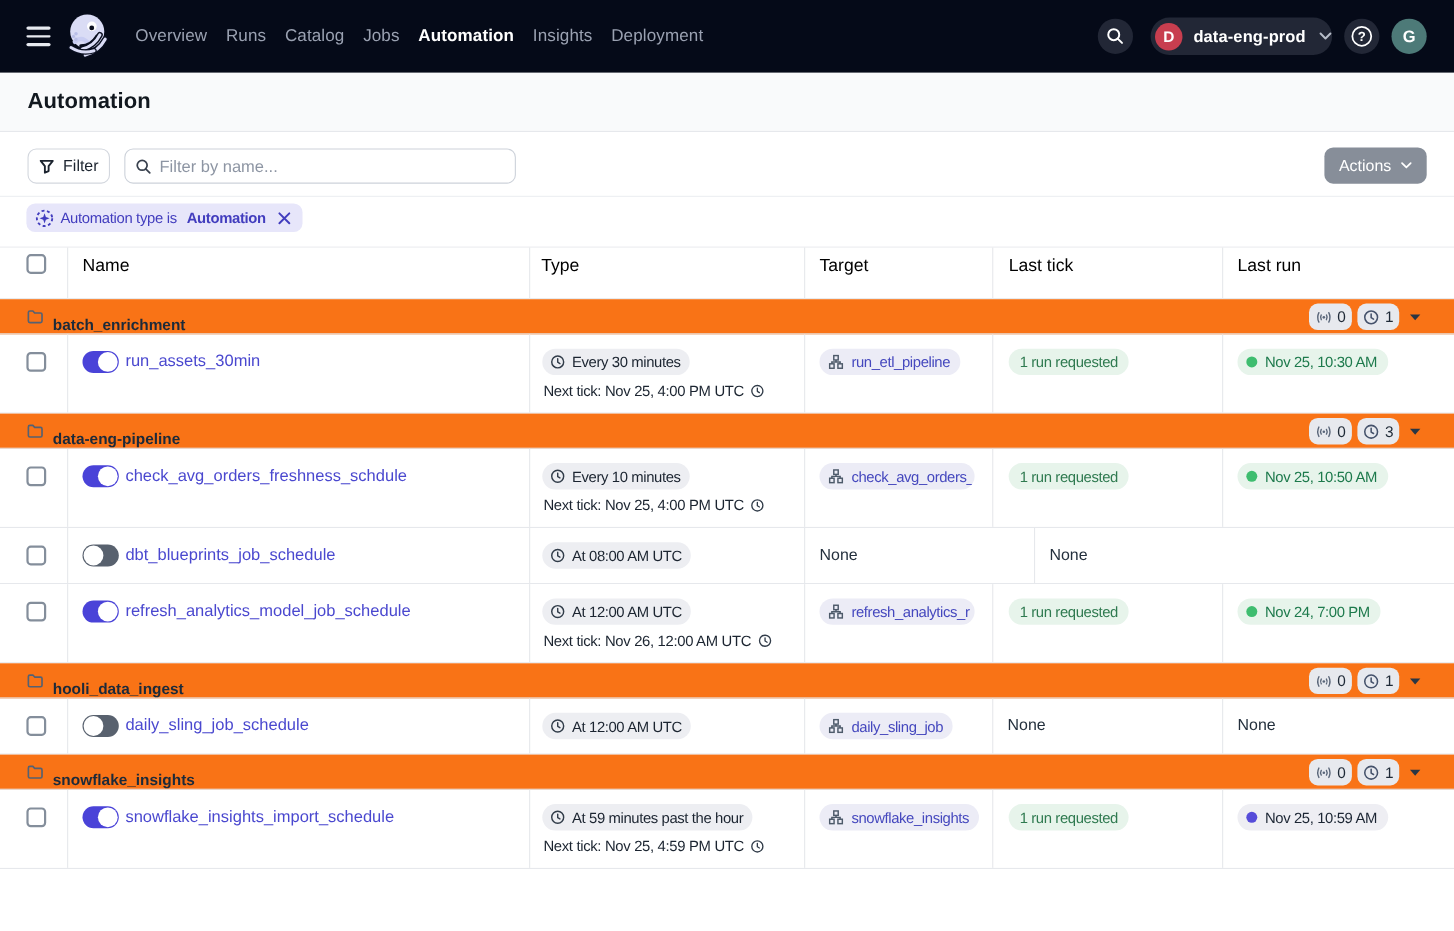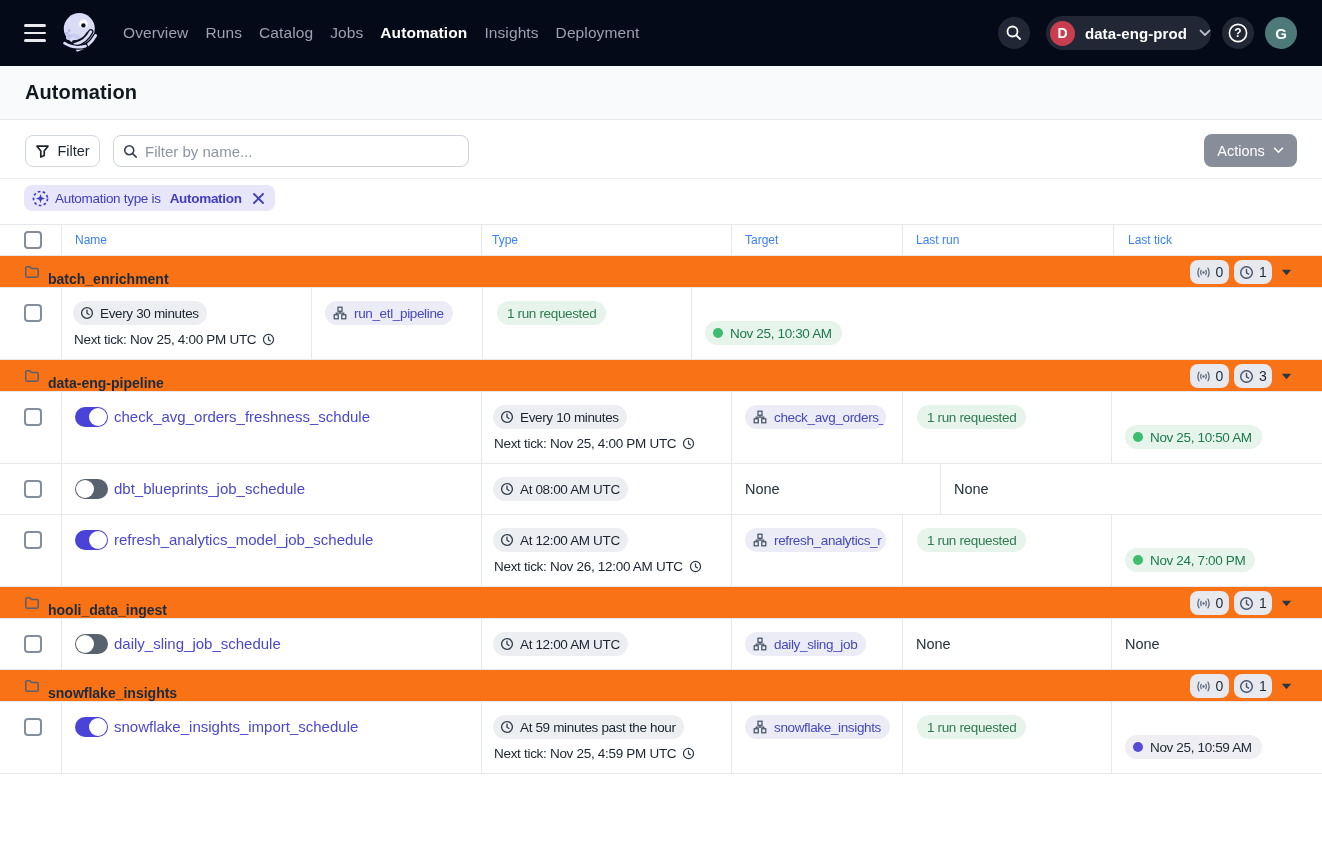--- a/index.html
+++ b/index.html
@@ -24,21 +24,21 @@
 .toolbar { position:relative; height:59px; background:#fff; border-bottom:1px solid #eceef1; }
 .btn-filter { position:absolute; left:25px; top:15px; width:75px; height:32px; border:1px solid #d3d7de; border-radius:8px; background:#fff; display:flex; align-items:center; justify-content:center; gap:7px; font-size:14.5px; color:#1c242f; }
 .inp { position:absolute; left:113px; top:15px; width:356px; height:32px; border:1px solid #cdd2da; border-radius:8px; background:#fff; display:flex; align-items:center; padding-left:9px; gap:7px; }
 .inp span { color:#8d95a3; font-size:15px; }
 .btn-actions { position:absolute; right:25px; top:14px; width:93px; height:33px; border-radius:8px; background:#878e99; color:#fff; font-size:14.5px; display:flex; align-items:center; justify-content:center; gap:8px; }
 
 .chiprow { position:relative; height:45px; background:#fff; }
 .fchip { position:absolute; left:24px; top:6px; height:26px; border-radius:8px; background:#e7e6fa; display:flex; align-items:center; padding:0 10px 0 8px; gap:6px; font-size:13.5px; letter-spacing:-0.3px; color:#423dbe; }
 .fchip b { font-weight:700; margin-left:3px; }
 
-.thead { display:flex; height:32px; border-top:1px solid #e6e8ec; border-bottom:1px solid #e6e8ec; background:#fff; font-size:12px; color:#3b82f6; }
+.thead { display:flex; height:48px; border-top:1px solid #e6e8ec; border-bottom:1px solid #e6e8ec; background:#fff; font-size:16px; color:#000000; }
 .thead .c { height:100%; }
 .grow { display:flex; height:32px; background:#f97316; border-bottom:1px solid #e6e8ec; align-items:flex-end; position:relative; }
 .grow .gname { font-size:14px; font-weight:700; color:#1c2a3a; margin-left:8px; }
 .gchip { position:absolute; top:4px; height:24px; border-radius:8px; background:#e7e9ee; display:flex; align-items:center; justify-content:center; gap:5px; font-size:14px; color:#1e2936; }
 .trow { display:flex; background:#fff; border-bottom:1px solid #e6e8ec; }
 .c { flex:none; position:relative; }
 .c1 { width:61px; }
 .c2 { width:420px; border-left:1px solid #e6e8ec; }
 .c3 { width:250px; border-left:1px solid #e6e8ec; }
 .c4 { width:171px; border-left:1px solid #e6e8ec; }
@@ -49,21 +49,21 @@
 .tgl.on { background:#4a43d8; }
 .tgl.off { background:#58616e; }
 .tgl .knob { position:absolute; top:1px; width:18px; height:18px; border-radius:50%; background:#fff; }
 .tgl.on .knob { right:1px; }
 .tgl.off .knob { left:1px; }
 .name { position:absolute; left:52px; font-size:15px; color:#4a48cf; white-space:nowrap; }
 .chip { position:absolute; height:24px; border-radius:12px; display:flex; align-items:center; white-space:nowrap; }
 .chip-gray { background:#edeef2; color:#1b2430; font-size:13.5px; letter-spacing:-0.35px; padding:0 8px 0 7px; gap:6px; }
 .chip-lav { background:#ececf6; color:#4548be; font-size:13.5px; letter-spacing:-0.35px; padding:0 9px 0 8px; gap:7px; left:14px; max-width:150px; overflow:hidden; }
 .chip-green { background:#e7f4eb; color:#2f7a50; font-size:13.5px; letter-spacing:-0.35px; padding:0 10px; left:14px; }
-.chip-run { font-size:13.5px; letter-spacing:-0.35px; padding:0 10px 0 8px; gap:7px; left:12px;margin-top:20px; }
+.chip-run { font-size:13.5px; letter-spacing:-0.35px; padding:0 10px 0 8px; gap:7px; left:12px; }
 .chip-run .dot { width:10px; height:10px; border-radius:50%; }
 .nexttick { position:absolute; left:12px; font-size:13.5px; letter-spacing:-0.3px; color:#1b2430; white-space:nowrap; display:flex; align-items:center; gap:6px; }
 .none { position:absolute; left:13px; font-size:14.5px; color:#24303d; }
 .caret { position:absolute; top:11px; }
 svg { display:block; }
 </style>
 </head>
 <body>
 
 <div class="nav">
@@ -167,25 +167,25 @@
     </div>
   <div class="c c2">
       <span style="position:absolute;left:13px;top:8px;">Name</span>
     </div>
   <div class="c c3">
       <span style="position:absolute;left:10px;top:8px;">Type</span>
     </div>
   <div class="c c4">
       <span style="position:absolute;left:13px;top:8px;">Target</span>
     </div>
+  <div class="c c5">
+      <span style="position:absolute;left:14px;top:8px;">Last tick</span>
+    </div>
   <div class="c c6">
       <span style="position:absolute;left:13px;top:8px;">Last run</span>
-    </div>
-  <div class="c c5">
-      <span style="position:absolute;left:14px;top:8px;">Last tick</span>
     </div>
 </div>
 <div id="tbl">
 <div class="grow">
   <svg width="16" height="16" viewBox="0 0 16 16" fill="none" stroke="#556172" stroke-width="1.5" stroke-linejoin="round" style="position:absolute;left:24px;top:8px;">
         <path d="M1.8 4.1 Q1.8 2.7 3.2 2.7 H5.9 L7.5 4.5 H12.8 Q14.2 4.5 14.2 5.9 V11.9 Q14.2 13.3 12.8 13.3 H3.2 Q1.8 13.3 1.8 11.9 Z"></path>
       </svg>
   <span class="gname" style="margin-left:48px;">batch_enrichment</span>
   <div class="gchip" style="left:1190px;width:39px;">
         <svg width="15" height="15" viewBox="0 0 16 16" fill="none" stroke="#5a6679" stroke-width="1.35" stroke-linecap="round" style="flex:none;">
@@ -201,20 +201,26 @@
         </svg>
         <span>1</span>
       </div>
   <svg width="11" height="7" viewBox="0 0 11 7" class="caret" style="left:1281px;top:13px;">
         <path d="M0.8 0.8 H10.2 L5.5 6.2 Z" fill="#2a3644"></path>
       </svg>
 </div>
 <div class="trow" style="height:72px;">
   <div class="c c1">
         <div class="cb" style="top:16px;"></div>
+      </div>
+  <div class="c c2">
+        <div class="tgl on" style="top:15px;">
+          <div class="knob"></div>
+        </div>
+        <div class="name" style="top:16px;">run_assets_30min</div>
       </div>
   <div class="c c3">
         <div class="chip chip-gray" style="left:11px;top:13px;">
           <svg width="14" height="14" viewBox="0 0 16 16" style="flex:none;">
             <circle cx="8" cy="8" r="6.2" stroke="#313c49" stroke-width="1.5" fill="none"></circle>
             <path d="M8 4.7 V8.3 L10.3 9.7" stroke="#313c49" stroke-width="1.5" fill="none" stroke-linecap="round" stroke-linejoin="round"></path>
           </svg>
           <span>Every 30 minutes</span>
         </div>
     <div class="nexttick" style="top:44px;">Next tick: Nov 25, 4:00 PM UTC <svg width="13" height="13" viewBox="0 0 16 16" style="flex:none;">

